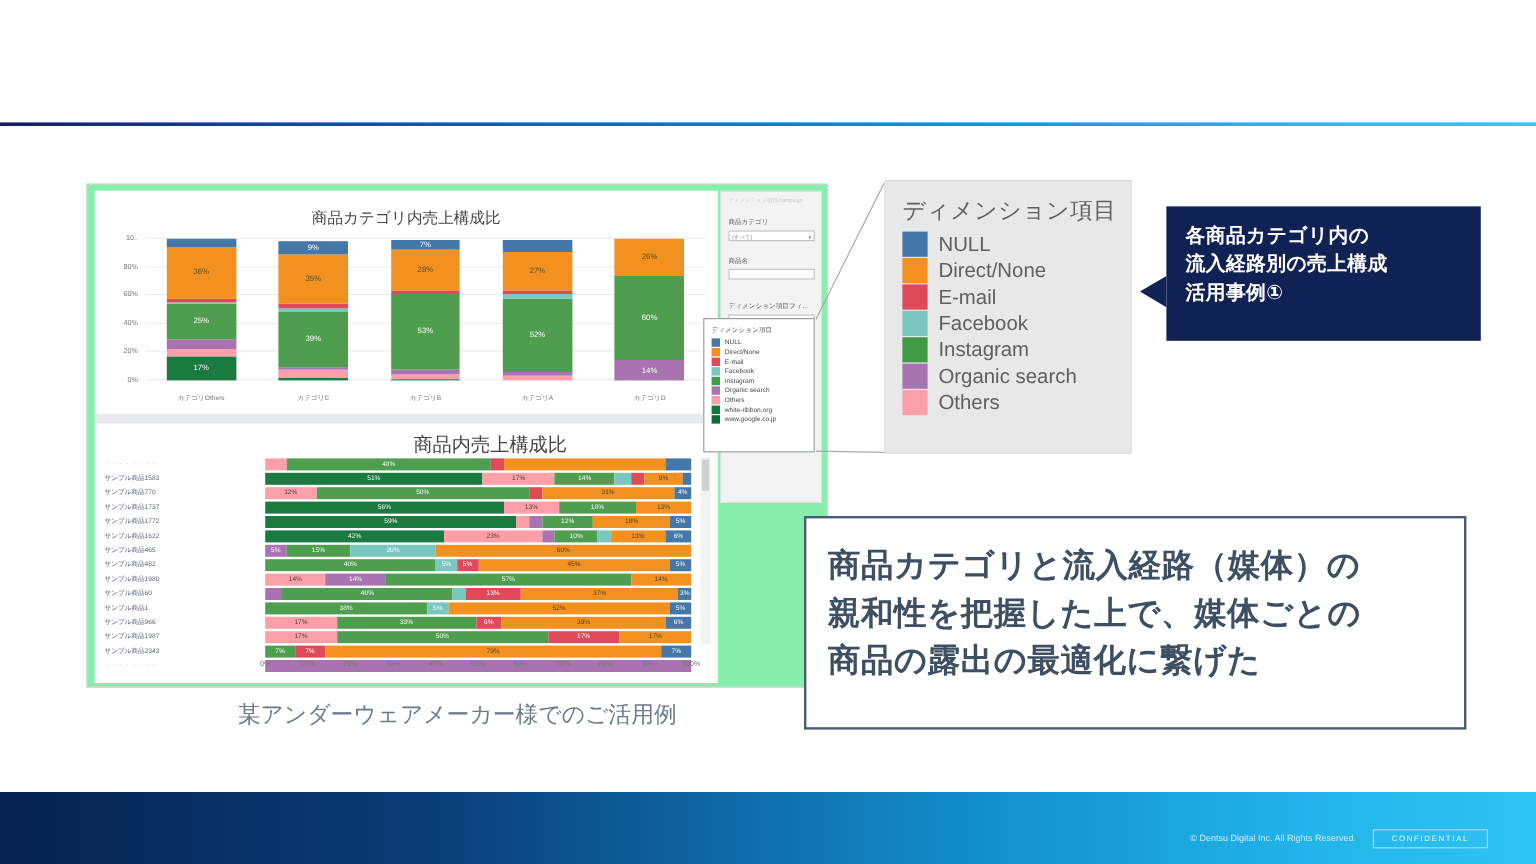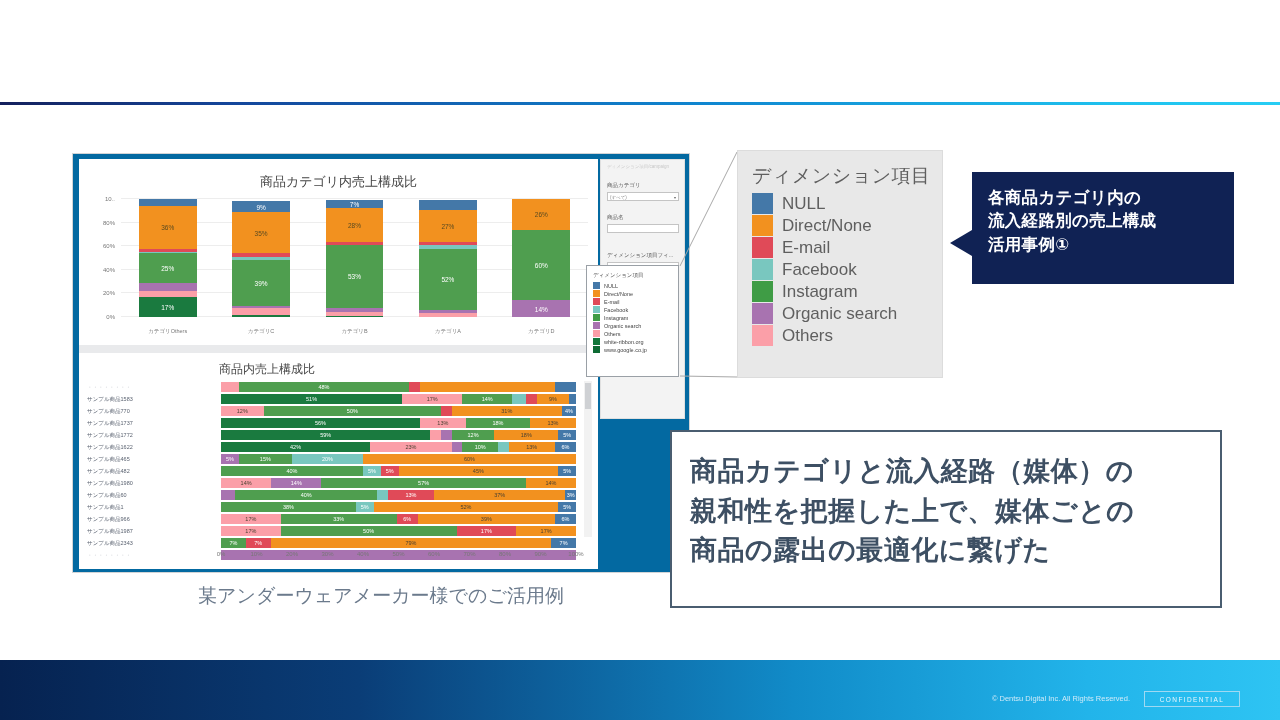--- a/index.html
+++ b/index.html
@@ -18,21 +18,21 @@
     letter-spacing: 1px; line-height: 1.1;
   }
   .header-rule {
     position: absolute; left: 0; top: 102px; width: 1280px; height: 3px;
     background: linear-gradient(to right, #14205c 0%, #14469b 18%, #0f86d0 55%, #1fc3ef 88%, #27cdf4 100%);
   }
 
   
   #dash {
     position: absolute; left: 72px; top: 153px; width: 618px; height: 420px;
-    background: #0369a1; border: 1px solid #d2d4d6;
+    background: #86efac; border: 1px solid #d2d4d6;
   }
   .dash-main { position: absolute; left: 6px; top: 5px; width: 519px; height: 410px; background: #fff; }
   .dash-side { position: absolute; left: 527px; top: 5px; width: 85px; height: 260px; background: #f3f3f3; border: 1px solid #e0e0e0; }
 
   
   .chart-top { position: absolute; left: 0; top: 0; width: 519px; height: 186px; background: #fff; }
   .chart-top-title { position:absolute; left:0; right:0; top:14px; text-align:center; font-size:13px; color:#444; }
   .ct-plot { position: absolute; left: 42px; top: 40px; right: 10px; bottom: 28px; }
   .ct-ylab { position: absolute; left: 6px; width: 32px; text-align: right; font-size: 6px; color: #777; }
   .ct-grid { position: absolute; left: 0; right: 0; height: 1px; background: #ededed; }
@@ -44,21 +44,21 @@
     text-align: center; font-size: 6.5px; color: #fff; white-space: nowrap;
   }
   .seg.lightlab span { color: #5a4a20; }
   .cat-lab { position: absolute; bottom: 8px; font-size: 5.5px; color: #777; text-align: center; white-space: nowrap; }
 
   
   .dash-divider { position: absolute; left: 0; top: 186px; width: 519px; height: 8px; background: #e9eaec; }
 
   
   .chart-bot { position: absolute; left: 0; top: 194px; width: 519px; height: 216px; background: #fff; }
-  .chart-bot-title { position:absolute; left:140px; right:0; top:8px; text-align:left; font-size:12px; color:#444; }
+  .chart-bot-title { position:absolute; left:140px; right:0; top:8px; text-align:center; font-size:16px; color:#444; }
   .cb-names { position: absolute; left: 8px; top: 28px; width: 128px; }
   .cb-name { height: 12px; line-height: 12px; font-size: 5.5px; color: #5a6270; white-space: nowrap; }
   .cb-name.faded { color: #c6c9cf; }
   .cb-bars { position: absolute; left: 142px; top: 28px; right: 22px; }
   .hrow { height: 12px; display: flex; align-items: stretch; padding: 1px 0; }
   .hseg { position: relative; overflow: hidden; }
   .hseg span { position: absolute; left: 0; right: 0; top: 50%; transform: translateY(-50%); text-align: center; font-size: 5.5px; color: #fff; white-space: nowrap; }
   .hseg.darklab span { color: #4a4031; }
   .cb-axis { position: absolute; left: 142px; right: 22px; bottom: 8px; height: 10px; }
   .cb-tick { position: absolute; font-size: 6px; color: #777; transform: translateX(-50%); white-space: nowrap; }

